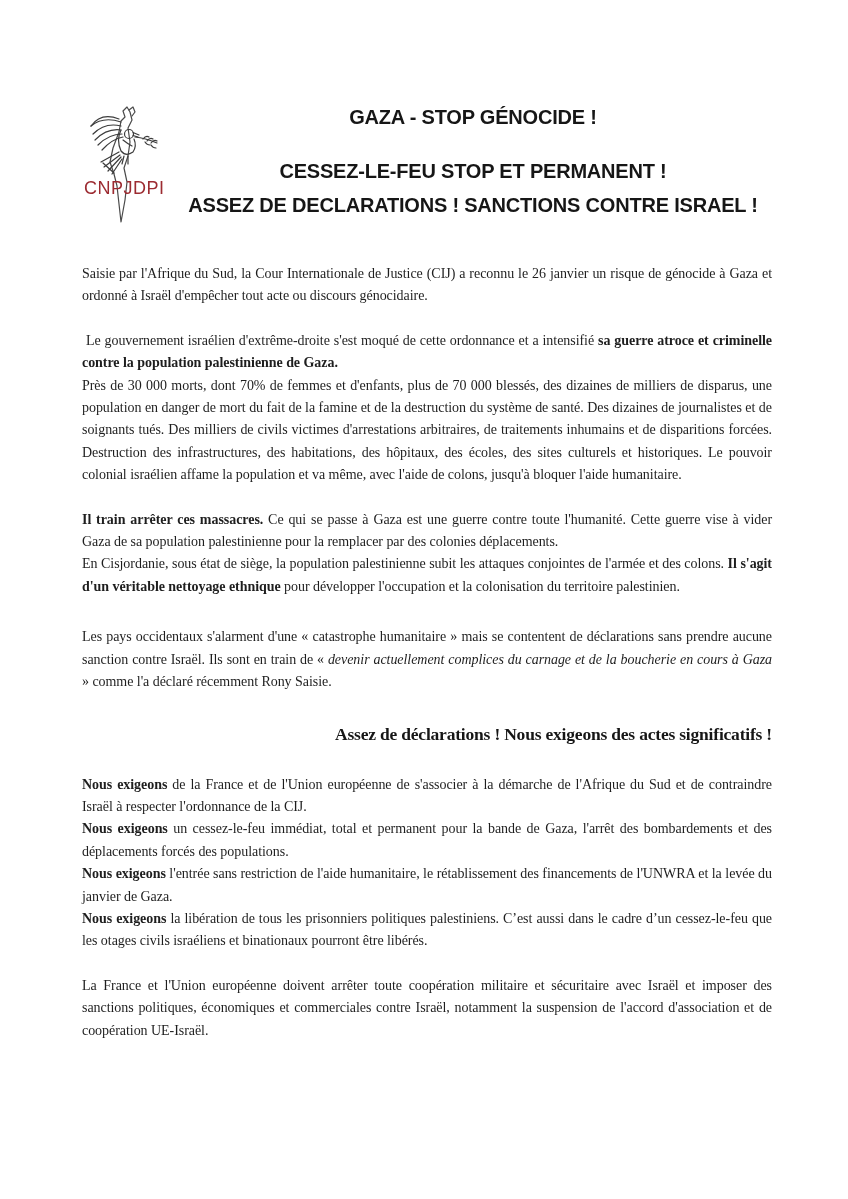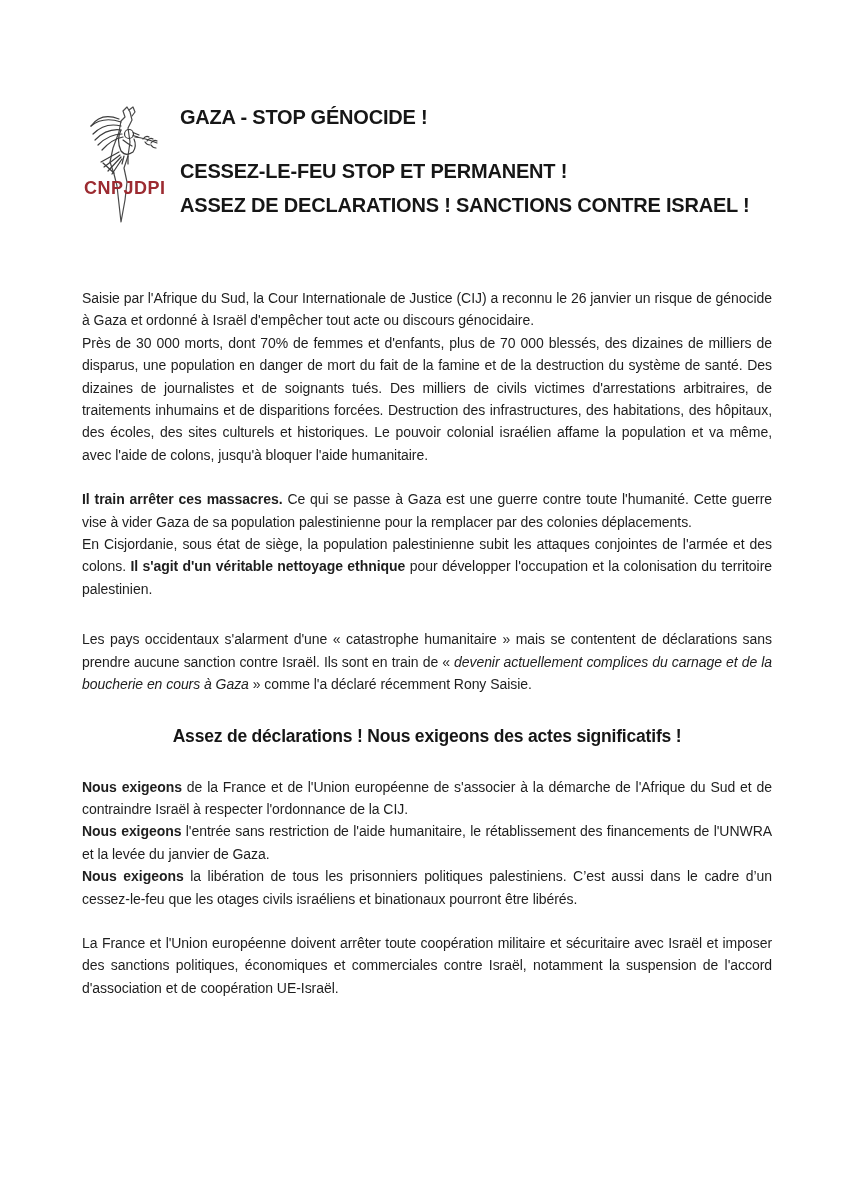--- a/index.html
+++ b/index.html
@@ -9,47 +9,47 @@
     background:#ffffff;
     font-family:"Liberation Sans",sans-serif;
     color:#1e1e1e;
     overflow:hidden;
   }
   
   .logo{position:absolute;left:83px;top:104px;width:96px;height:132px;}
   .logo svg{position:absolute;left:0;top:0;}
   .logo-text{
     position:absolute;left:1px;top:74px;
-    font-size:18px;font-weight:700;letter-spacing:0.5px;text-align:center;
+    font-size:18px;font-weight:400;letter-spacing:0.5px;text-align:center;
   }
   
   .headings{
     padding-top:106px;
     margin-left:180px;margin-right:82px;
-    text-align:left;color:#161616;
+    text-align:center;color:#161616;
   }
   .headings h1,.headings h2{
     font-size:20px;font-weight:700;letter-spacing:-0.2px;line-height:23px;
   }
   .headings h1{margin:0;}
   .h2a{margin:31px 0 0;}
   .h2b{margin:11px 0 10px;}
   
   .body-text{
-    margin:70px 76px 0 82px;
+    margin:46px 76px 0 82px;
     text-align:justify;
-    font-size:14px;line-height:22.4px;letter-spacing:-0.05px;
+    font-size:14px;line-height:22.4px;letter-spacing:-0.05px;font-family:Liberation Serif, serif;
   }
   .body-text p{margin:22px 0 0;}
   .body-text p.tight{margin-top:0;}
   .body-text p.gap-lg{margin-top:28px;}
   .body-text p.subhead{
     margin:28px 0 0;
     font-size:17.5px;font-weight:700;letter-spacing:-0.2px;
-    text-align:center;line-height:24px;color:#161616;
+    text-align:right;line-height:24px;color:#161616;
   }
   .sb{font-weight:700;}
   .si{font-style:italic;}
 </style>
 </head>
 <body>
 
 <div class="page">
 
   <div class="logo">
@@ -96,24 +96,26 @@
   </div>
 
   <div class="headings">
     <h1>GAZA - STOP GÉNOCIDE !</h1>
     <h2 class="h2a">CESSEZ-LE-FEU STOP ET PERMANENT !</h2>
     <h2 class="h2b">ASSEZ DE DECLARATIONS ! SANCTIONS CONTRE ISRAEL !</h2>
   </div>
 
   <div class="body-text">
       <p class="para tight"><span>Saisie par l'Afrique du Sud, la Cour Internationale de Justice (CIJ) a reconnu le 26 janvier un risque de génocide à Gaza et ordonné à Israël d'empêcher tout acte ou discours génocidaire.</span></p>
+      <p class="para"><span>&nbsp;Le gouvernement israélien d'extrême-droite s'est moqué de cette ordonnance et a intensifié </span><span class="sb">sa guerre atroce et criminelle contre la population palestinienne de Gaza.</span></p>
       <p class="para tight"><span>Près de 30 000 morts, dont 70% de femmes et d'enfants, plus de 70 000 blessés, des dizaines de milliers de disparus, une population en danger de mort du fait de la famine et de la destruction du système de santé. Des dizaines de journalistes et de soignants tués. Des milliers de civils victimes d'arrestations arbitraires, de traitements inhumains et de disparitions forcées. Destruction des infrastructures, des habitations, des hôpitaux, des écoles, des sites culturels et historiques. Le pouvoir colonial israélien affame la population et va même, avec l'aide de colons, jusqu'à bloquer l'aide humanitaire.</span></p>
       <p class="para"><span class="sb">Il train arrêter ces massacres.</span><span> Ce qui se passe à Gaza est une guerre contre toute l'humanité. Cette guerre vise à vider Gaza de sa population palestinienne pour la remplacer par des colonies déplacements.</span></p>
       <p class="para tight"><span>En Cisjordanie, sous état de siège, la population palestinienne subit les attaques conjointes de l'armée et des colons. </span><span class="sb">Il s'agit d'un véritable nettoyage ethnique</span><span> pour développer l'occupation et la colonisation du territoire palestinien.</span></p>
       <p class="para gap-lg"><span>Les pays occidentaux s'alarment d'une « catastrophe humanitaire » mais se contentent de déclarations sans prendre aucune sanction contre Israël. Ils sont en train de « </span><span class="si">devenir actuellement complices du carnage et de la boucherie en cours à Gaza</span><span> » comme l'a déclaré récemment Rony Saisie.</span></p>
       <p class="subhead gap-lg"><span class="sb">Assez de déclarations ! Nous exigeons des actes significatifs !</span></p>
       <p class="para gap-lg"><span class="sb">Nous exigeons</span><span> de la France et de l'Union européenne de s'associer à la démarche de l'Afrique du Sud et de contraindre Israël à respecter l'ordonnance de la CIJ.</span></p>
+      <p class="para tight"><span class="sb">Nous exigeons</span><span> un cessez-le-feu immédiat, total et permanent pour la bande de Gaza, l'arrêt des bombardements et des déplacements forcés des populations.</span></p>
       <p class="para tight"><span class="sb">Nous exigeons</span><span> l'entrée sans restriction de l'aide humanitaire, le rétablissement des financements de l'UNWRA et la levée du janvier de Gaza.</span></p>
       <p class="para tight"><span class="sb">Nous exigeons</span><span> la libération de tous les prisonniers politiques palestiniens. C’est aussi dans le cadre d’un cessez-le-feu que les otages civils israéliens et binationaux pourront être libérés.</span></p>
       <p class="para"><span>La France et l'Union européenne doivent arrêter toute coopération militaire et sécuritaire avec Israël et imposer des sanctions politiques, économiques et commerciales contre Israël, notamment la suspension de l'accord d'association et de coopération UE-Israël.</span></p>
     </div>
 
 </div>
 
 </body></html>

